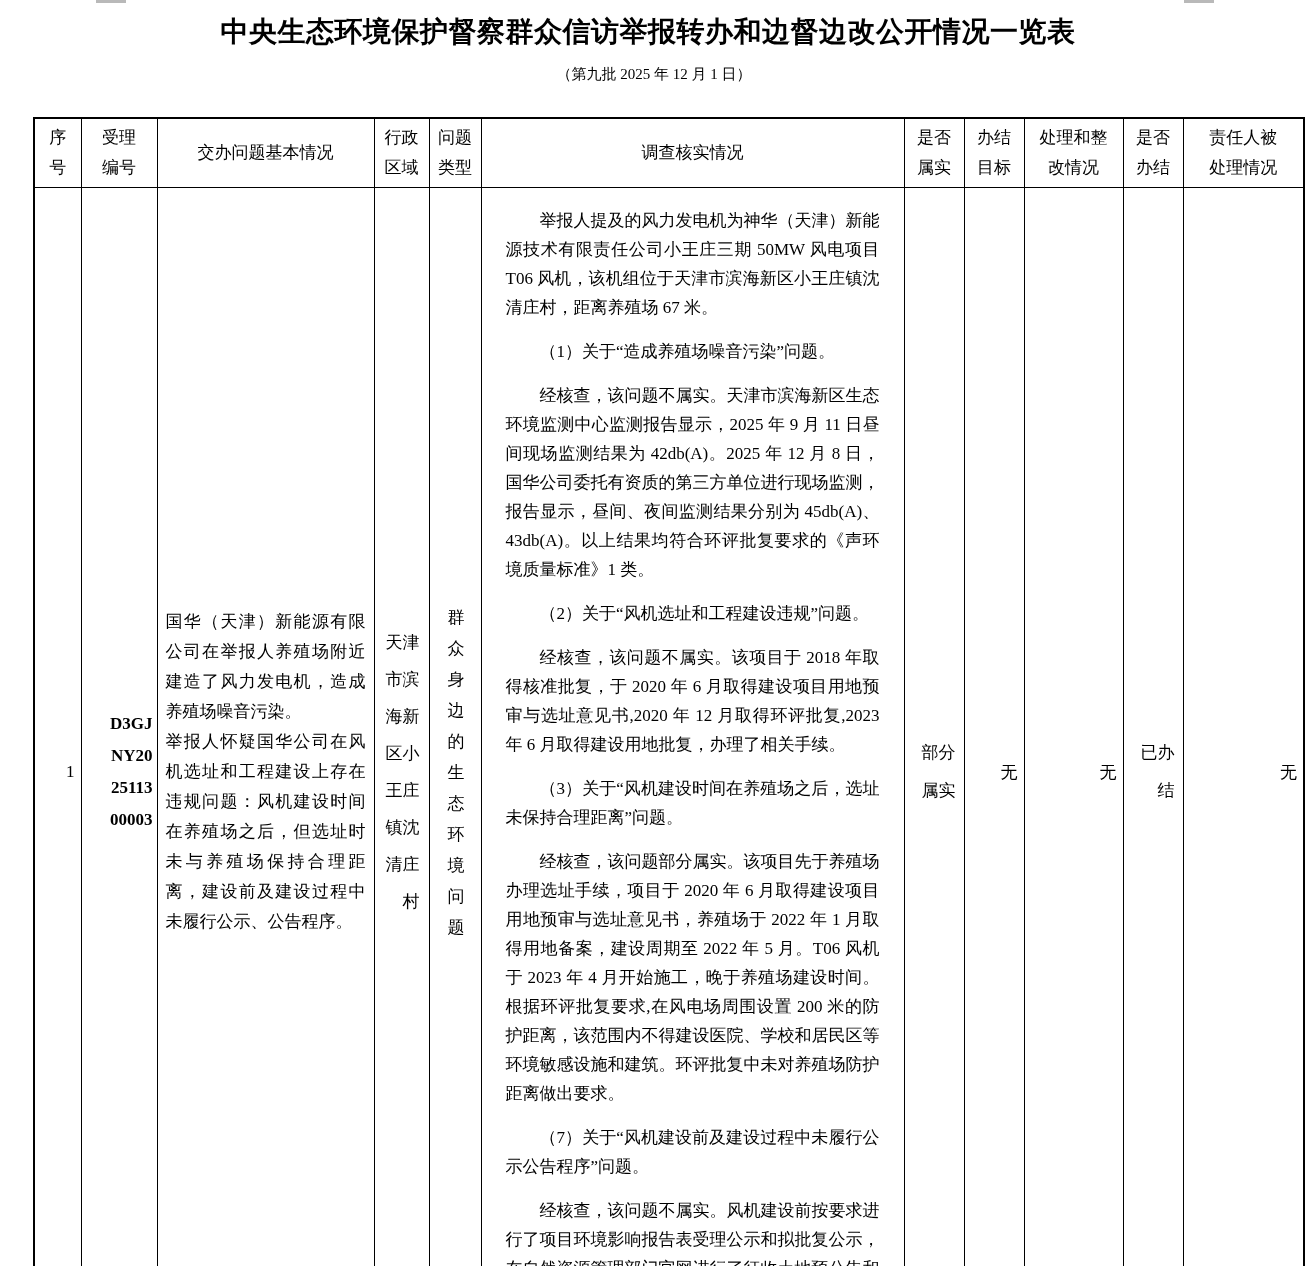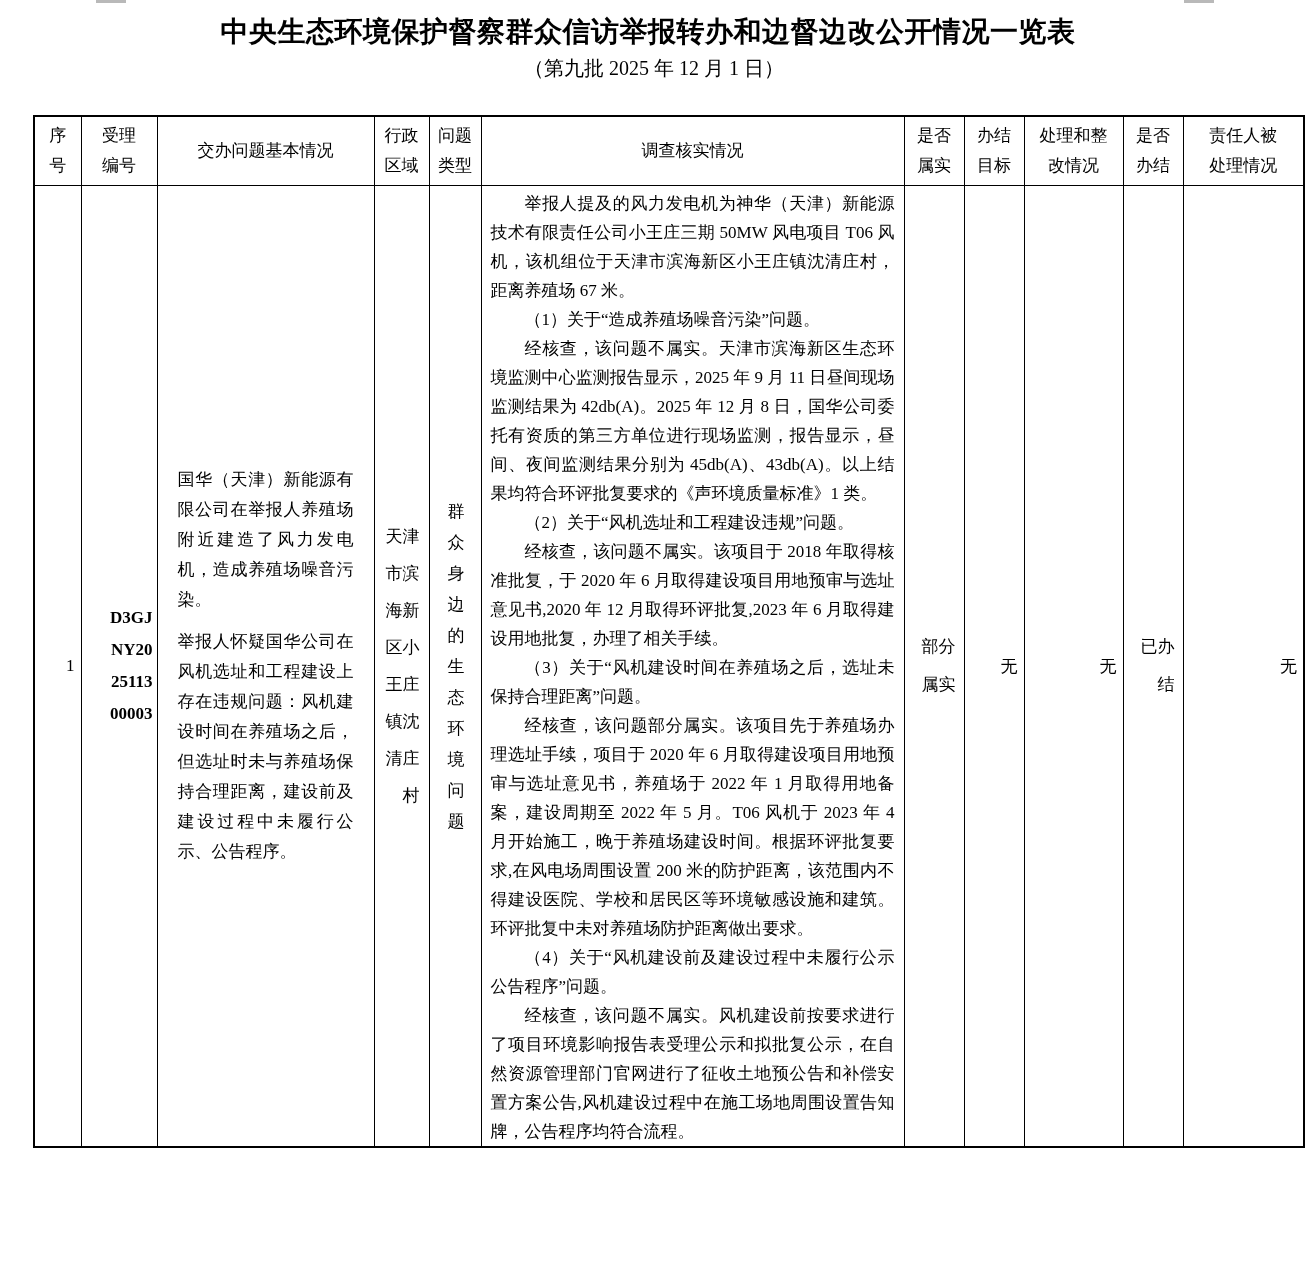--- a/index.html
+++ b/index.html
@@ -10,21 +10,21 @@
   }
   .artifact { position:absolute; top:0; height:3px; background:#b9b9b9; }
   .artifact.left  { left:96px;  width:30px; }
   .artifact.right { left:1184px; width:30px; }
 
   h1.doc-title {
     margin:13px 12px 0 0; text-align:center;
     font-size:28px; font-weight:bold; letter-spacing:0.5px;
   }
   .doc-subtitle {
-    margin-top:4px; text-align:center; font-size:20px;
+    margin-top:14px; text-align:center; font-size:15px;
   }
 
   table.main {
     border-collapse:collapse; table-layout:fixed;
     width:1270px; margin:33px 0 0 33px;
     border:2px solid #000;
   }
   th, td { border:1px solid #000; overflow:hidden; }
   th {
     font-weight:normal; font-size:17px; line-height:30px;
@@ -32,28 +32,28 @@
     white-space:pre-line; height:68px; padding:0 2px;
   }
   td {
     font-size:17px; text-align:right; vertical-align:middle;
     padding:0 6px; word-break:break-all;
   }
   td.cell-serial      { line-height:38px; }
   td.cell-acceptance  { line-height:32px; white-space:pre-line; padding:0 4px;
                         font-family:"Liberation Serif","DejaVu Serif",serif;font-weight:bold; }
   td.cell-summary     { text-align:justify; line-height:30px; padding:0 8px; }
-  td.cell-summary p   { margin:12px; text-indent:0; }
+  td.cell-summary p   { margin:0; text-indent:0; }
   td.cell-region      { line-height:37px; padding:0 9px; }
   td.cell-type        { line-height:31px; padding:0 16px; }
   td.cell-verification{
     vertical-align:top; text-align:justify; line-height:29px;
     padding:3px 9px 0 9px;
   }
-  td.cell-verification p { margin:0; text-indent:2em; }
+  td.cell-verification p { margin:15px; text-indent:2em; }
   td.cell-istrue, td.cell-completed { line-height:38px; padding:0 8px; }
 </style>
 </head>
 <body>
 
 <div class="page">
   <div class="artifact left"></div>
   <div class="artifact right"></div>
 
   <h1 class="doc-title">中央生态环境保护督察群众信访举报转办和边督边改公开情况一览表</h1>
@@ -111,21 +111,21 @@
         <td class="cell-region">天津市滨海新区小王庄镇沈清庄村</td>
         <td class="cell-type">群众身边的生态环境问题</td>
         <td class="cell-verification">
             <p>举报人提及的风力发电机为神华（天津）新能源技术有限责任公司小王庄三期 50MW 风电项目 T06 风机，该机组位于天津市滨海新区小王庄镇沈清庄村，距离养殖场 67 米。</p>
             <p>（1）关于“造成养殖场噪音污染”问题。</p>
             <p>经核查，该问题不属实。天津市滨海新区生态环境监测中心监测报告显示，2025 年 9 月 11 日昼间现场监测结果为 42db(A)。2025 年 12 月 8 日，国华公司委托有资质的第三方单位进行现场监测，报告显示，昼间、夜间监测结果分别为 45db(A)、43db(A)。以上结果均符合环评批复要求的《声环境质量标准》1 类。</p>
             <p>（2）关于“风机选址和工程建设违规”问题。</p>
             <p>经核查，该问题不属实。该项目于 2018 年取得核准批复，于 2020 年 6 月取得建设项目用地预审与选址意见书,2020 年 12 月取得环评批复,2023 年 6 月取得建设用地批复，办理了相关手续。</p>
             <p>（3）关于“风机建设时间在养殖场之后，选址未保持合理距离”问题。</p>
             <p>经核查，该问题部分属实。该项目先于养殖场办理选址手续，项目于 2020 年 6 月取得建设项目用地预审与选址意见书，养殖场于 2022 年 1 月取得用地备案，建设周期至 2022 年 5 月。T06 风机于 2023 年 4 月开始施工，晚于养殖场建设时间。根据环评批复要求,在风电场周围设置 200 米的防护距离，该范围内不得建设医院、学校和居民区等环境敏感设施和建筑。环评批复中未对养殖场防护距离做出要求。</p>
-            <p>（4）关于“风机建设前及建设过程中未履行公示公告程序”问题。</p>
+            <p>（7）关于“风机建设前及建设过程中未履行公示公告程序”问题。</p>
             <p>经核查，该问题不属实。风机建设前按要求进行了项目环境影响报告表受理公示和拟批复公示，在自然资源管理部门官网进行了征收土地预公告和补偿安置方案公告,风机建设过程中在施工场地周围设置告知牌，公告程序均符合流程。</p>
           </td>
         <td class="cell-istrue">部分属实</td>
         <td>无</td>
         <td>无</td>
         <td class="cell-completed">已办结</td>
         <td>无</td>
       </tr>
     </tbody>
   </table>

